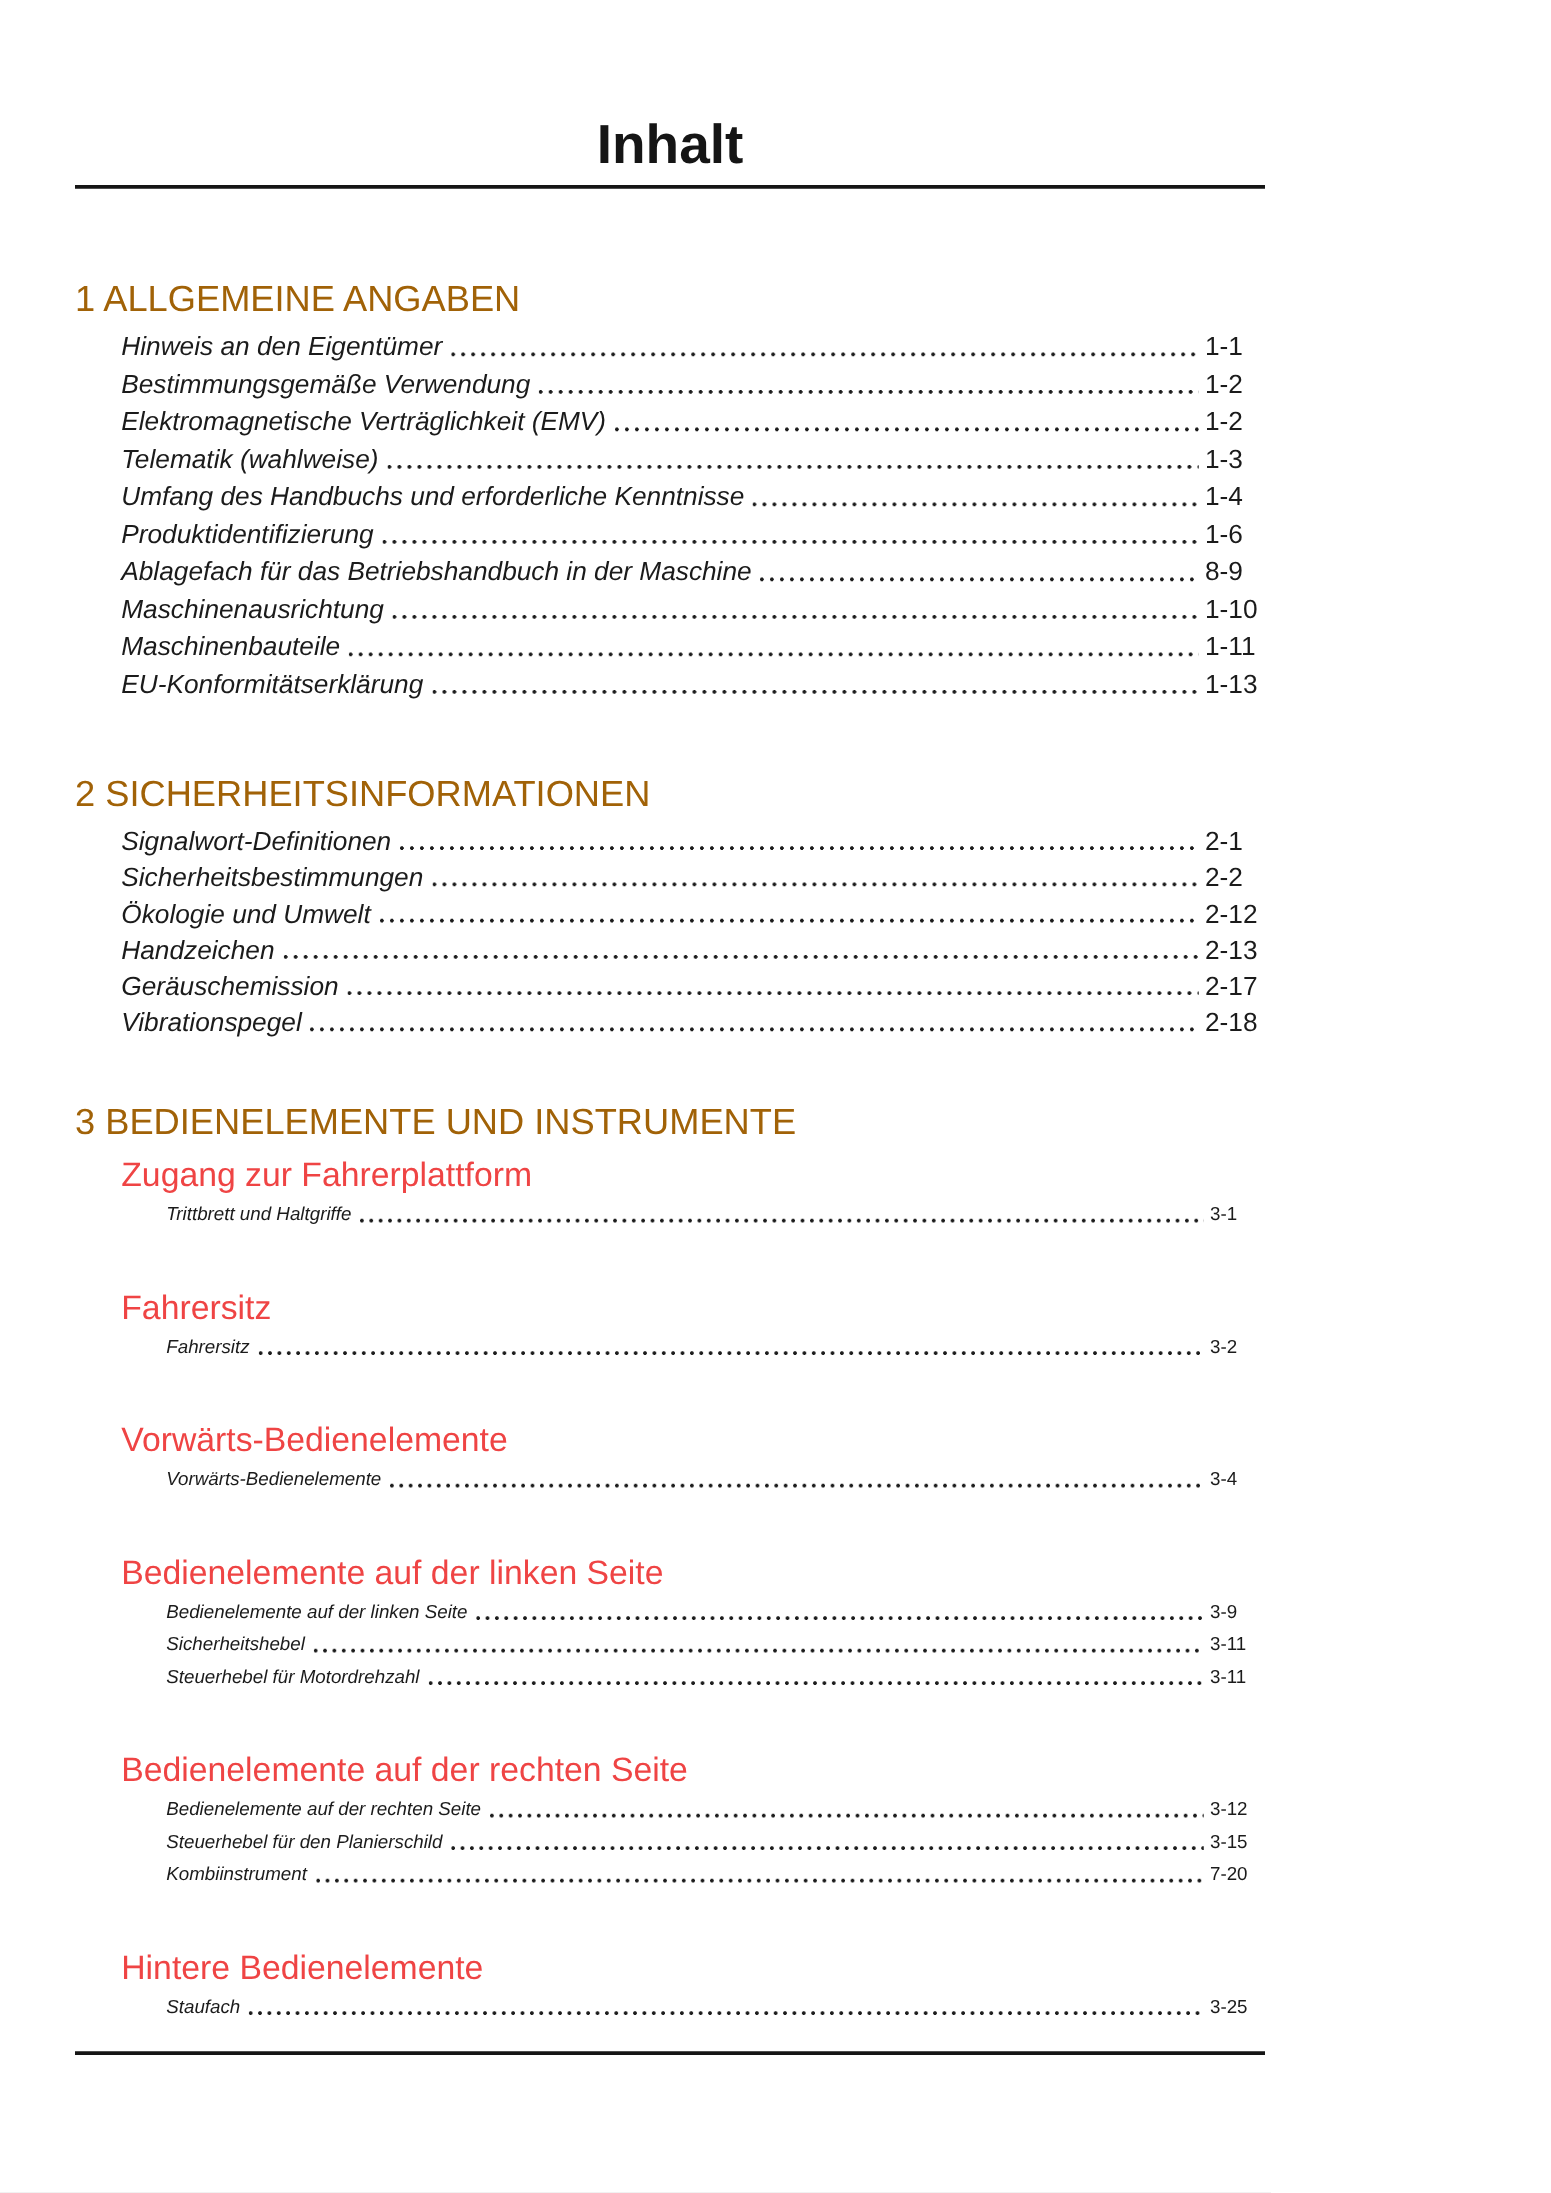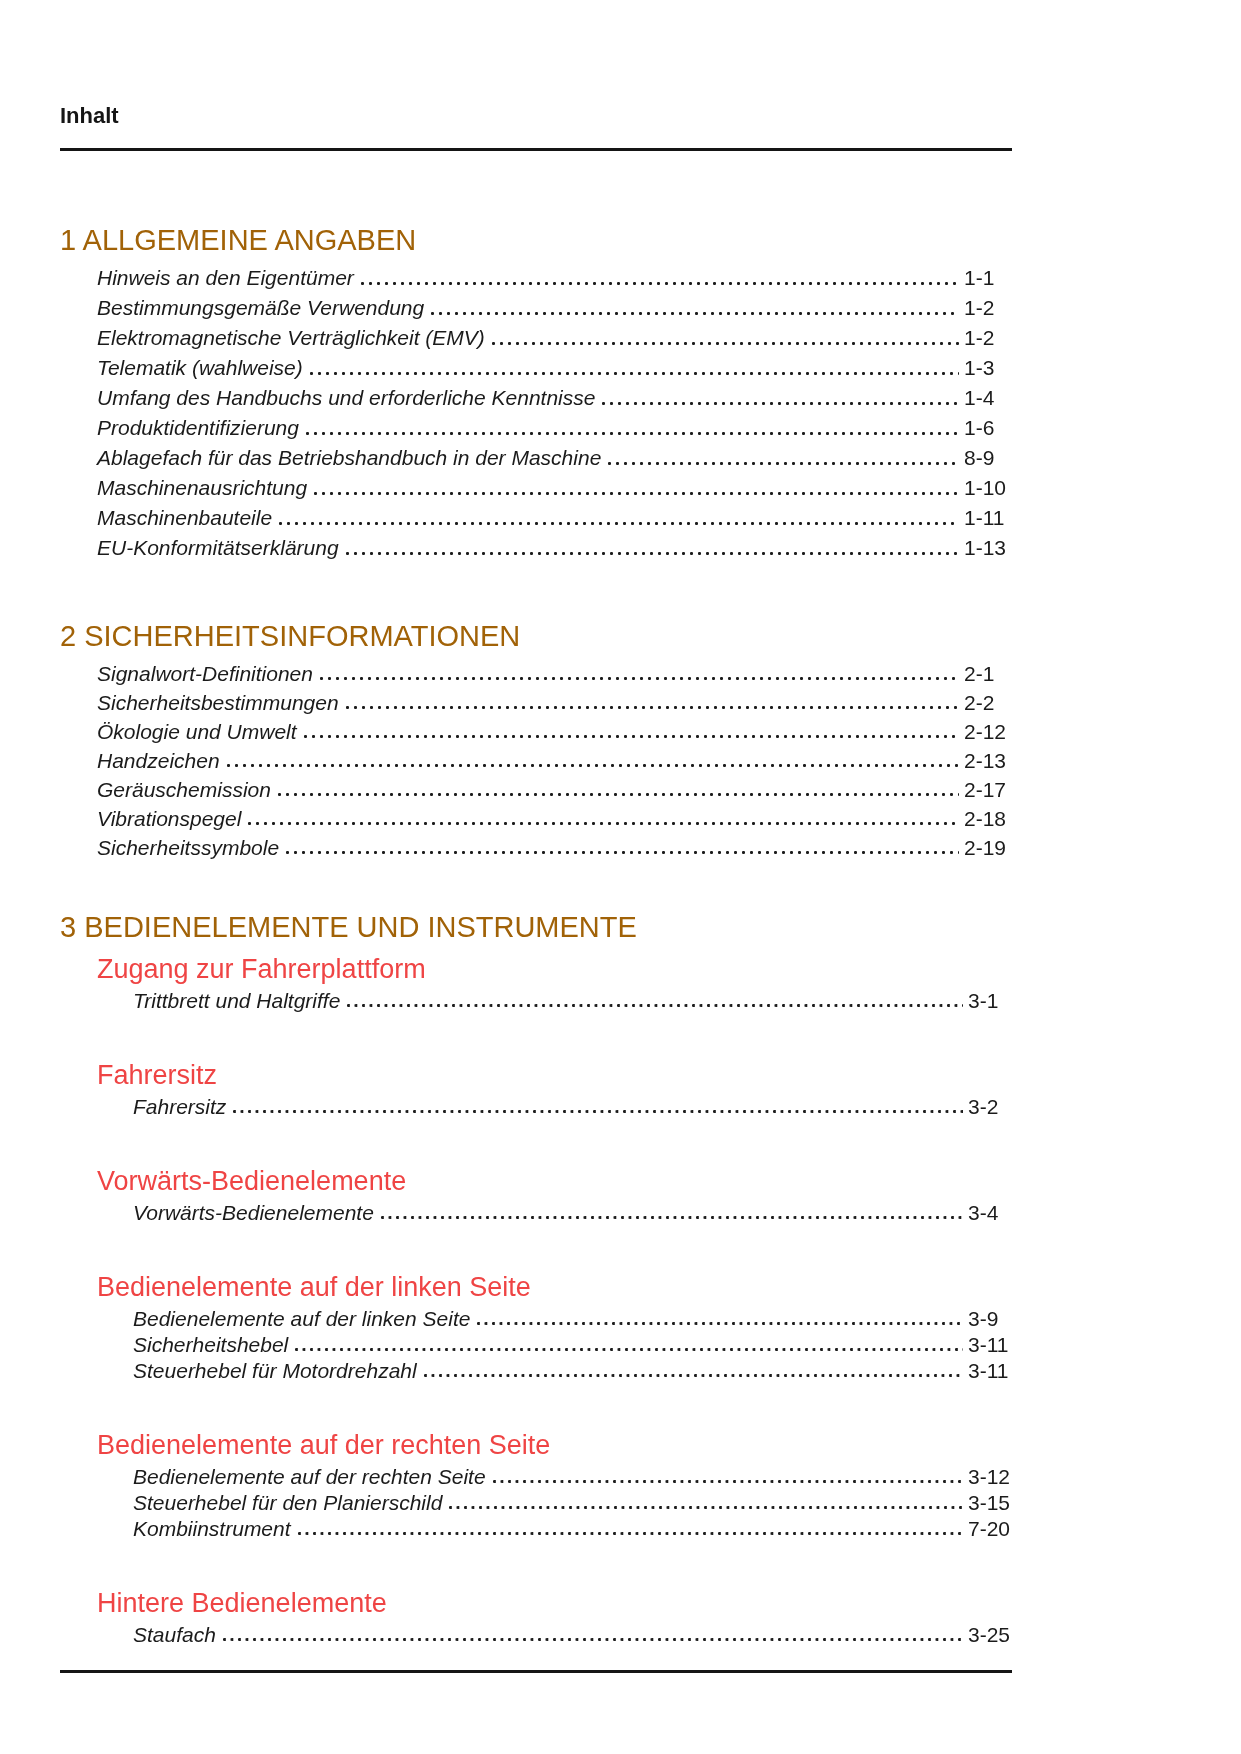--- a/index.html
+++ b/index.html
@@ -12,23 +12,24 @@
     color: #1b1b1b;
     overflow: hidden;
   }
   .content {
     position: absolute;
     left: 60px; top: 0;
     width: 952px;
   }
   h1.doc-title {
     margin-top: 96px;
-    font-size: 22px;
+    font-size: 44px;
     line-height: 39px;
     font-weight: bold;
+    text-align: center;
     color: #151515;
   }
   .rule {
     height: 3px;
     background: #151515;
   }
   .rule.top-rule { margin-top: 13px; }
   .rule.bottom-rule { margin-top: 22px; }
 
   .chapter.ch-1 { margin-top: 72px; }
@@ -71,21 +72,21 @@
   .chapter-body > .subsection:first-child { margin-top: 10px; }
   .section-heading {
     font-size: 27px;
     line-height: 30px;
     font-weight: normal;
     margin: 0 0 4px 37px;
     color: #ef4444;
   }
   .subsection .row {
     padding-left: 73px;
-    font-size: 21px;
+    font-size: 15px;
     height: 26px;
     line-height: 26px;
   }
   .subsection .leader {
     margin-bottom: 7px;
     background-size: 7.5px 3px;
   }
   .subsection .pagenum { min-width: 44px; }
 </style>
 </head>
@@ -193,25 +194,20 @@
     <span class="leader"></span>
     <span class="pagenum">2-17</span>
   </div>
 
   <div class="row">
     <span class="label">Vibrationspegel</span>
     <span class="leader"></span>
     <span class="pagenum">2-18</span>
   </div>
 
-  <div class="row">
-    <span class="label">Sicherheitssymbole</span>
-    <span class="leader"></span>
-    <span class="pagenum">2-19</span>
-  </div>
 </div>
   </section>
 
   <section class="chapter ch-3">
     <h2 class="chapter-heading"><span>3</span> <span>BEDIENELEMENTE UND INSTRUMENTE</span></h2>
     <div class="chapter-body">
   <div class="subsection">
     <h3 class="section-heading">Zugang zur Fahrerplattform</h3>
     <div class="section-body">
   <div class="row">

